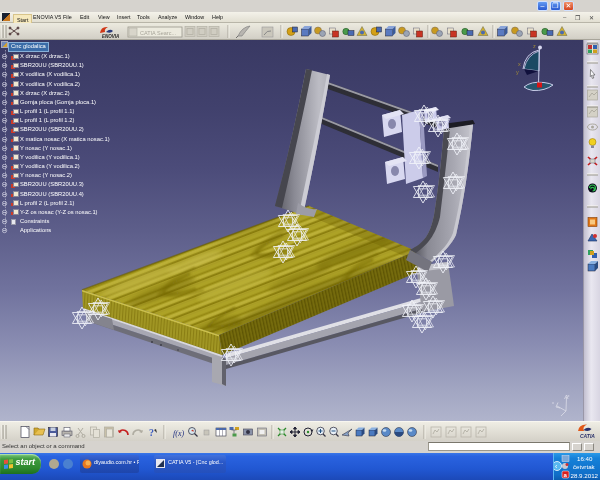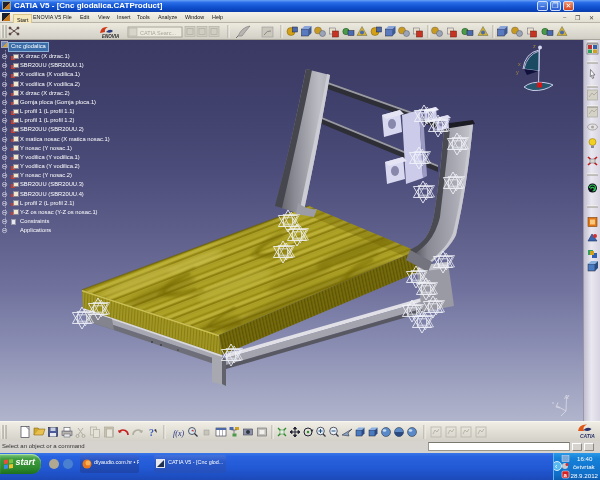--- a/index.html
+++ b/index.html
@@ -39,24 +39,20 @@
 
 #task{left:0;top:453px;width:600px;height:27px;background:linear-gradient(180deg,#3a77e8 0%,#2a63e0 12%,#2157d2 60%,#1c49b8 100%);}
 #start{position:absolute;left:0px;top:1px;width:41px;height:20px;border-radius:0 9px 9px 0;background:linear-gradient(180deg,#7ec87e 0%,#3f9c3f 25%,#2e8a2e 70%,#1e701e 100%);color:#fff;font-style:italic;font-weight:bold;font-size:9px;text-align:right;padding:3px 6px 0 0;box-shadow:inset 0 1px 1px #b0e0b0}
 .tbtn{position:absolute;top:2px;height:18px;border-radius:2px;color:#fff;font-size:5.4px;white-space:nowrap;overflow:hidden;padding:4px 2px 0 14px}
 #tb_ff{left:80px;width:59px;background:linear-gradient(180deg,#3a66d4,#2450bc 40%,#1e46ac)}
 #tb_cat{left:154px;width:72px;background:linear-gradient(180deg,#4272dc,#2a58c8 40%,#2450bc)}
 #tray{position:absolute;left:553px;top:0;width:47px;height:27px;background:linear-gradient(180deg,#2a9ae8,#1581d8 20%,#106ec8 80%,#0c5cb0 100%);border-left:1px solid #5ab4f0;color:#fff;font-size:6px}
 </style></head>
 <body>
 <div id="scr">
-  <div class="abs" id="title">
-      <div class="abs" id="ticon"></div>
-      <span class="txt">CATIA V5 - [Cnc glodalica.CATProduct]</span>
-    </div>
   <div class="abs wbtn" id="bmin">–</div>
     <div class="abs wbtn" id="bmax">❐</div>
     <div class="abs wbtn" id="bcls">✕</div>
   <div class="abs" id="menu">
     <div class="abs" id="micon"></div>
     <span id="mstart" style="left:13px">Start</span>
     <span style="left:33px">ENOVIA V5</span>
     <span style="left:63px">File</span>
     <span style="left:80px">Edit</span>
     <span style="left:98px">View</span>

